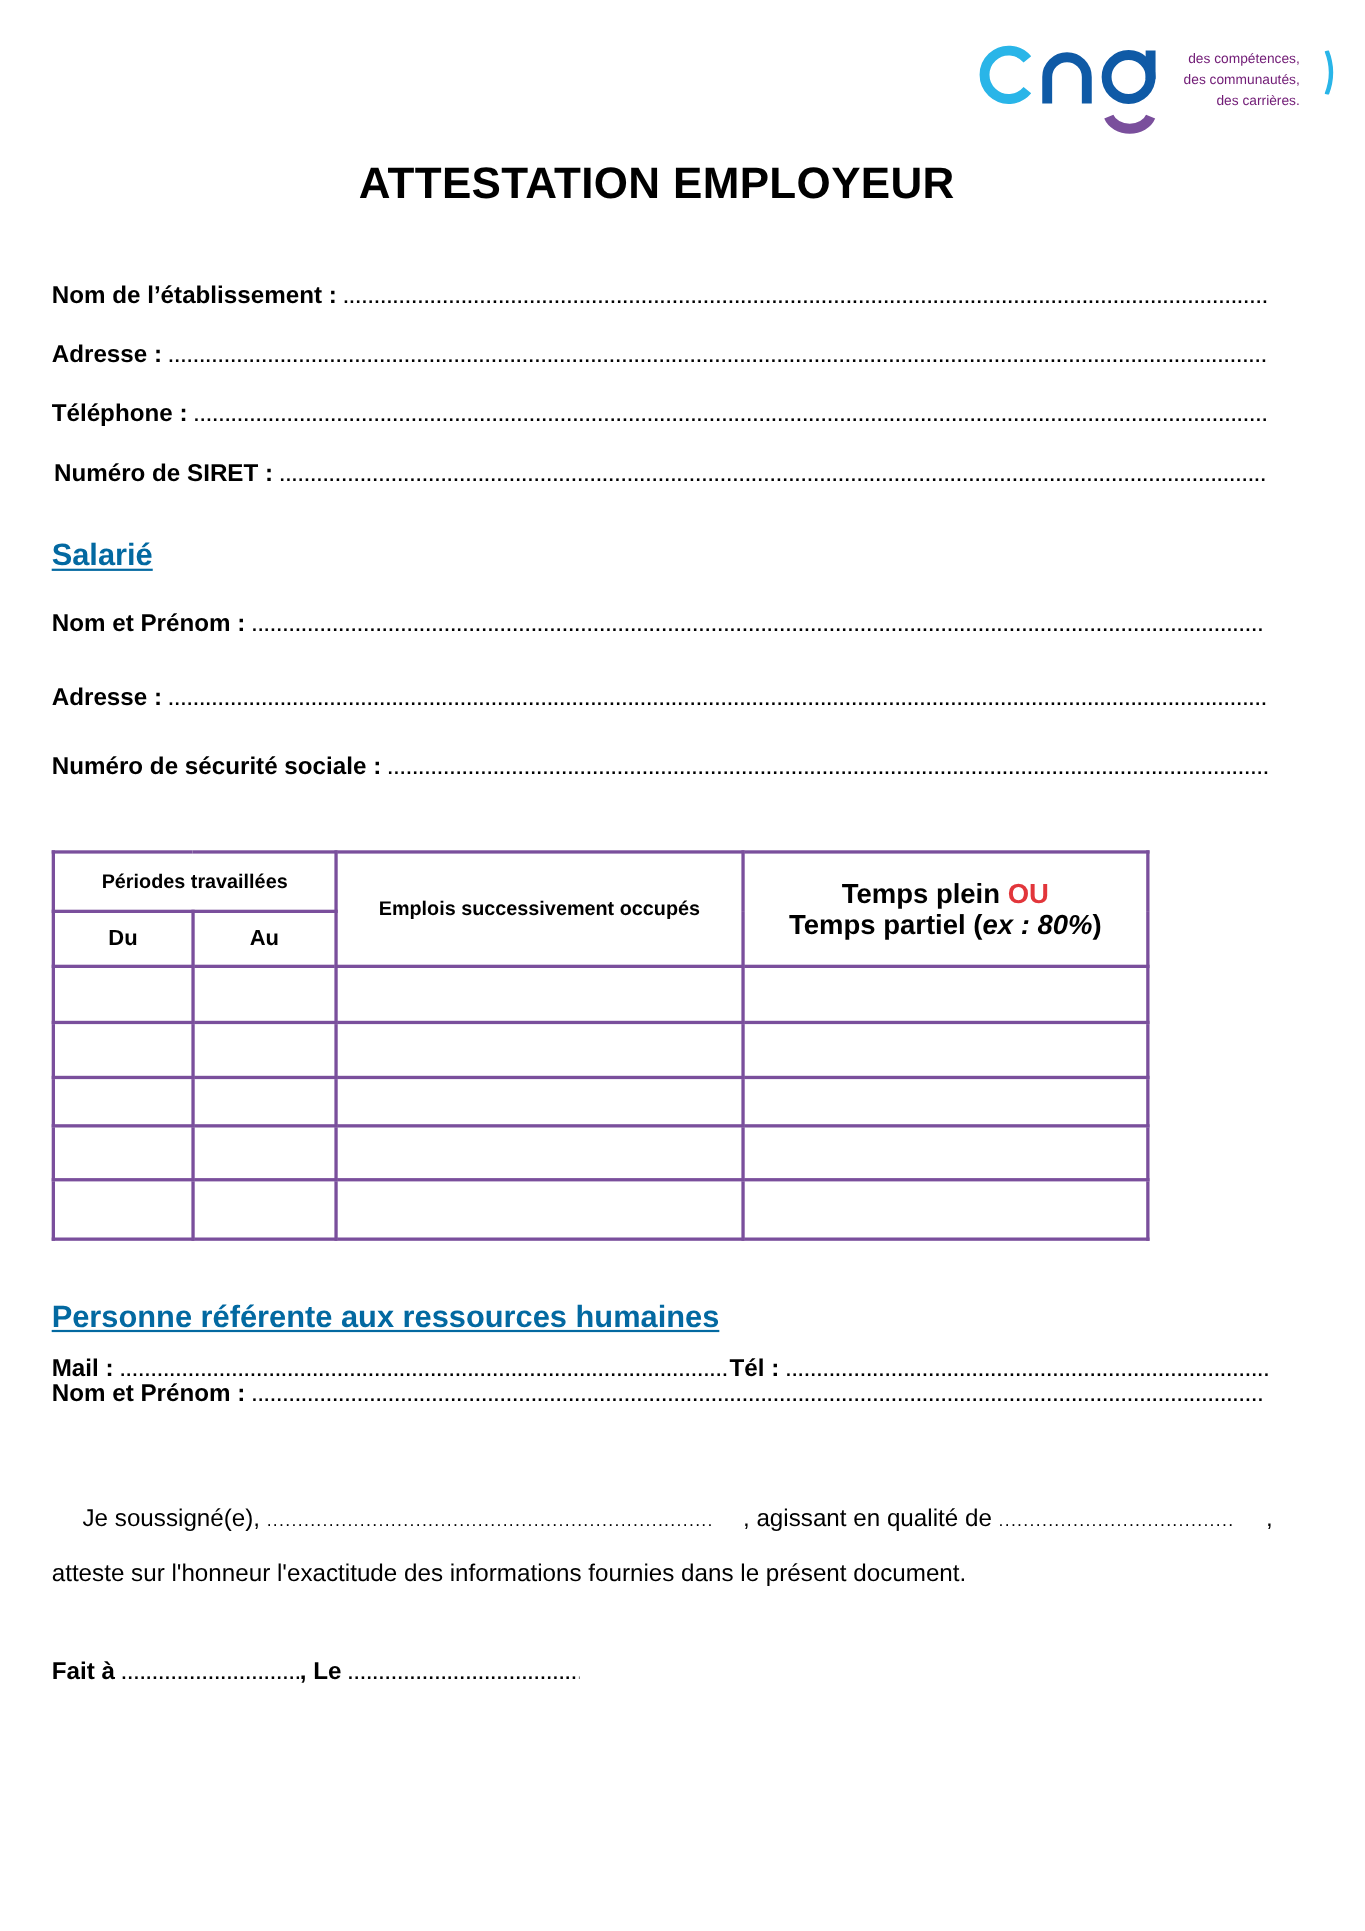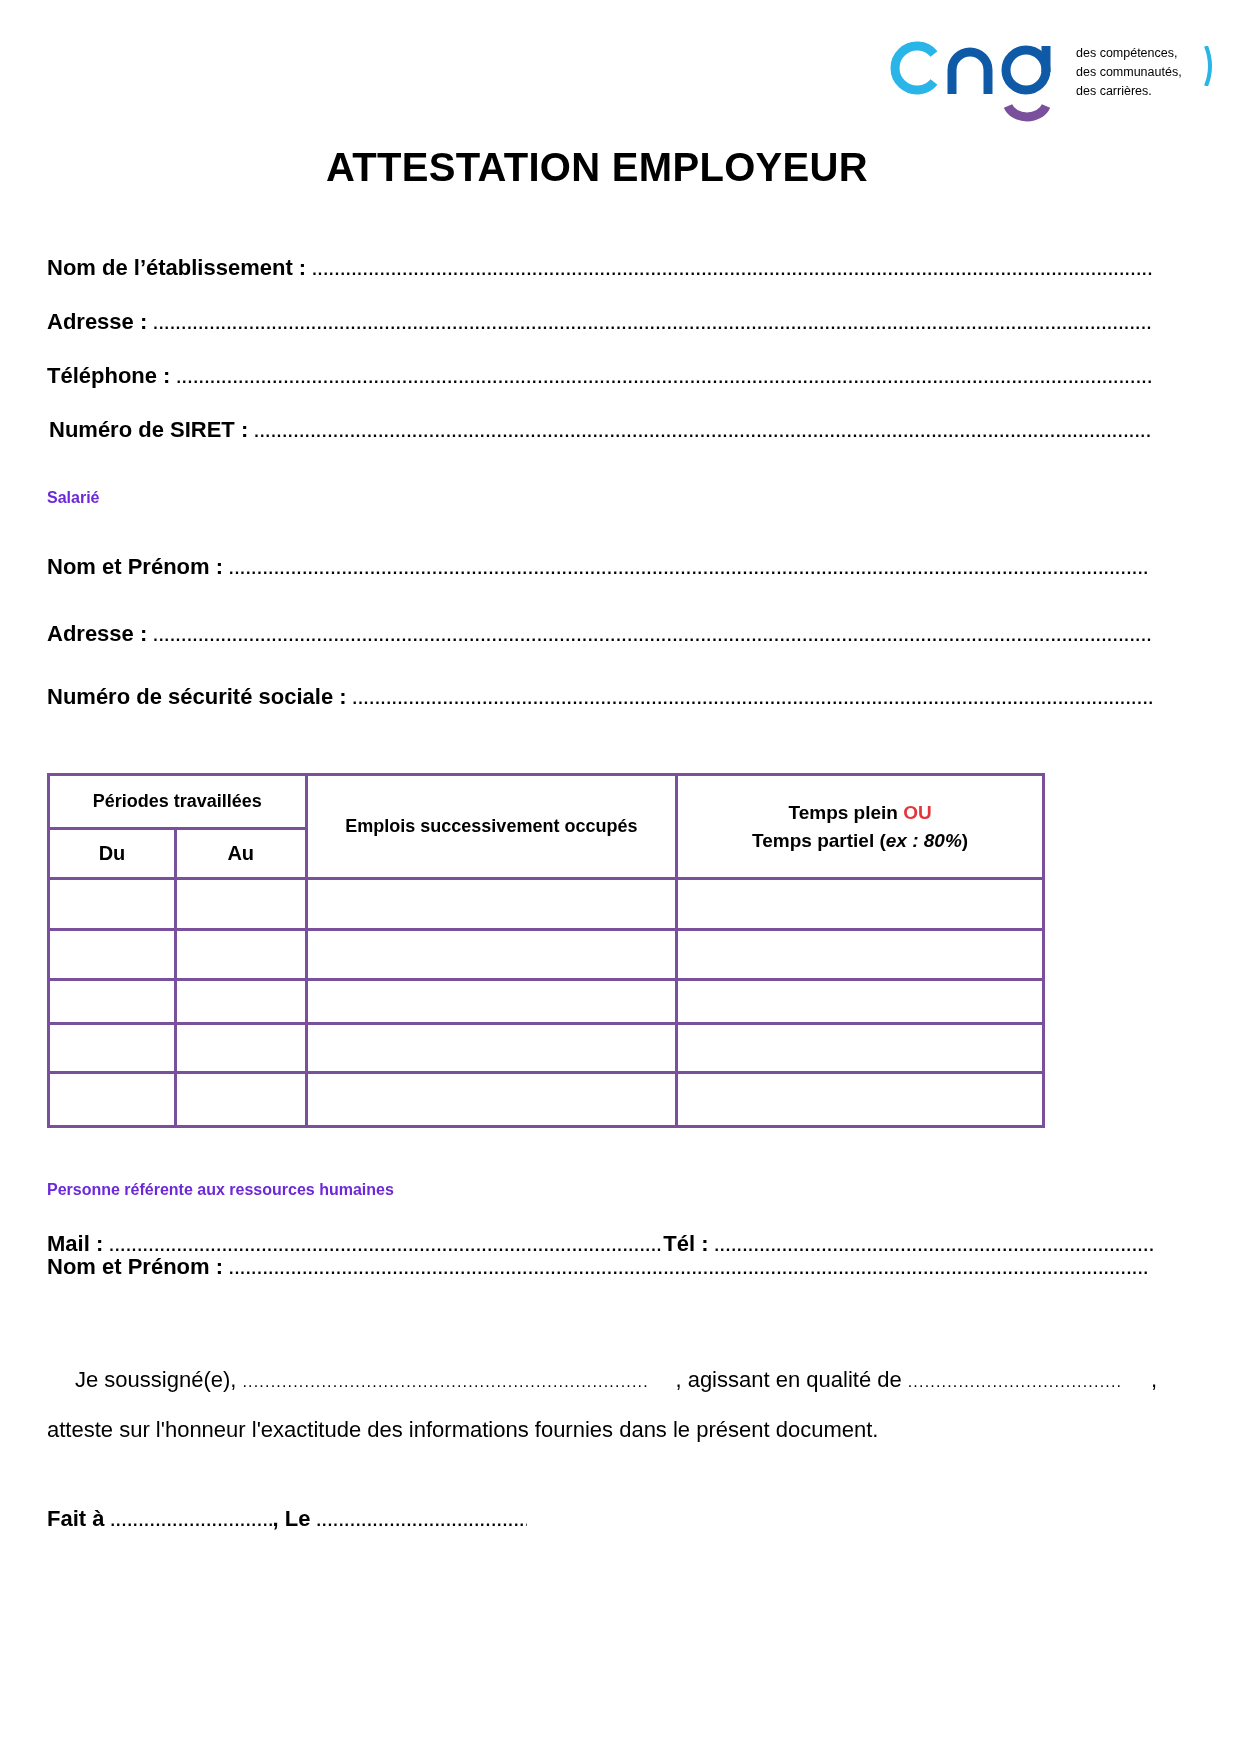--- a/index.html
+++ b/index.html
@@ -2,36 +2,36 @@
 <html><head>
 <meta charset="utf-8">
 <style>
   html, body { margin: 0; padding: 0; background: #ffffff; }
   body { width: 1241px; height: 1755px; position: relative; overflow: hidden;
          font-family: "Liberation Sans", sans-serif; color: #000; }
   .abs { position: absolute; }
 
   
   #logo { left: 888px; top: 40px; width: 330px; height: 90px; }
-  .tagline { left: 1076px; top: 44px; font-size: 12.5px; line-height: 19px; color: #000000; }
+  .tagline { left: 1076px; top: 44px; font-size: 12.5px; line-height: 19px; color: #701a75; text-align: right; }
   .tagline div { white-space: nowrap; }
   .edge-mark { left: 1204px; top: 46px; }
 
   
   .title { left: 0; width: 1194px; top: 145px; text-align: center; font-weight: bold;
            font-size: 40px; letter-spacing: 0.3px; }
 
   
   .field { left: 47px; width: 1106px; font-size: 22px; font-weight: bold; display: flex;
            align-items: baseline; white-space: nowrap; overflow: hidden; height: 30px; }
   .field .lbl { flex: 0 0 auto; padding-right: 6px; }
   .dots { flex: 1 1 auto; overflow: hidden; font-weight: bold; letter-spacing: 1.2px; font-size: 16px; }
   .dots::after { content: "........................................................................................................................................................................................................................................................................"; }
 
-  .section { left: 47px; font-size: 16px; font-weight: bold; color: #6d28d9; 
+  .section { left: 47px; font-size: 28px; font-weight: bold; color: #0369a1; text-decoration: underline;
              text-underline-offset: 3px; }
 
   
   table.periods { position: absolute; left: 47px; top: 773px; width: 998px; border-collapse: collapse; }
   table.periods td { border: 3px solid #7a4f9c; padding: 0; text-align: center; vertical-align: middle;
                      font-weight: bold; font-size: 18px; }
   .red { color: #e2363b; }
   .ital { font-style: italic; }
 
   
@@ -99,21 +99,21 @@
   <colgroup>
     <col style="width:140px">
       <col style="width:144px">
       <col style="width:407px">
       <col style="width:415px">
   </colgroup>
   <tbody>
       <tr style="height:54px">
     <td colspan="2">Périodes travaillées</td>
     <td rowspan="2">Emplois successivement occupés</td>
-    <td rowspan="2" style="line-height:28px; font-size:19px;">
+    <td rowspan="2" style="line-height:28px; font-size:25px;">
       <span>Temps plein</span>
       <span class="red">OU</span><br>
       <span>Temps partiel (</span><span class="ital">ex : 80%</span><span>)</span>
     </td>
   </tr>
   <tr style="height:50px">
     <td style="font-size:20px">Du</td>
     <td style="font-size:20px">Au</td>
   </tr>
   <tr style="height:51px">

